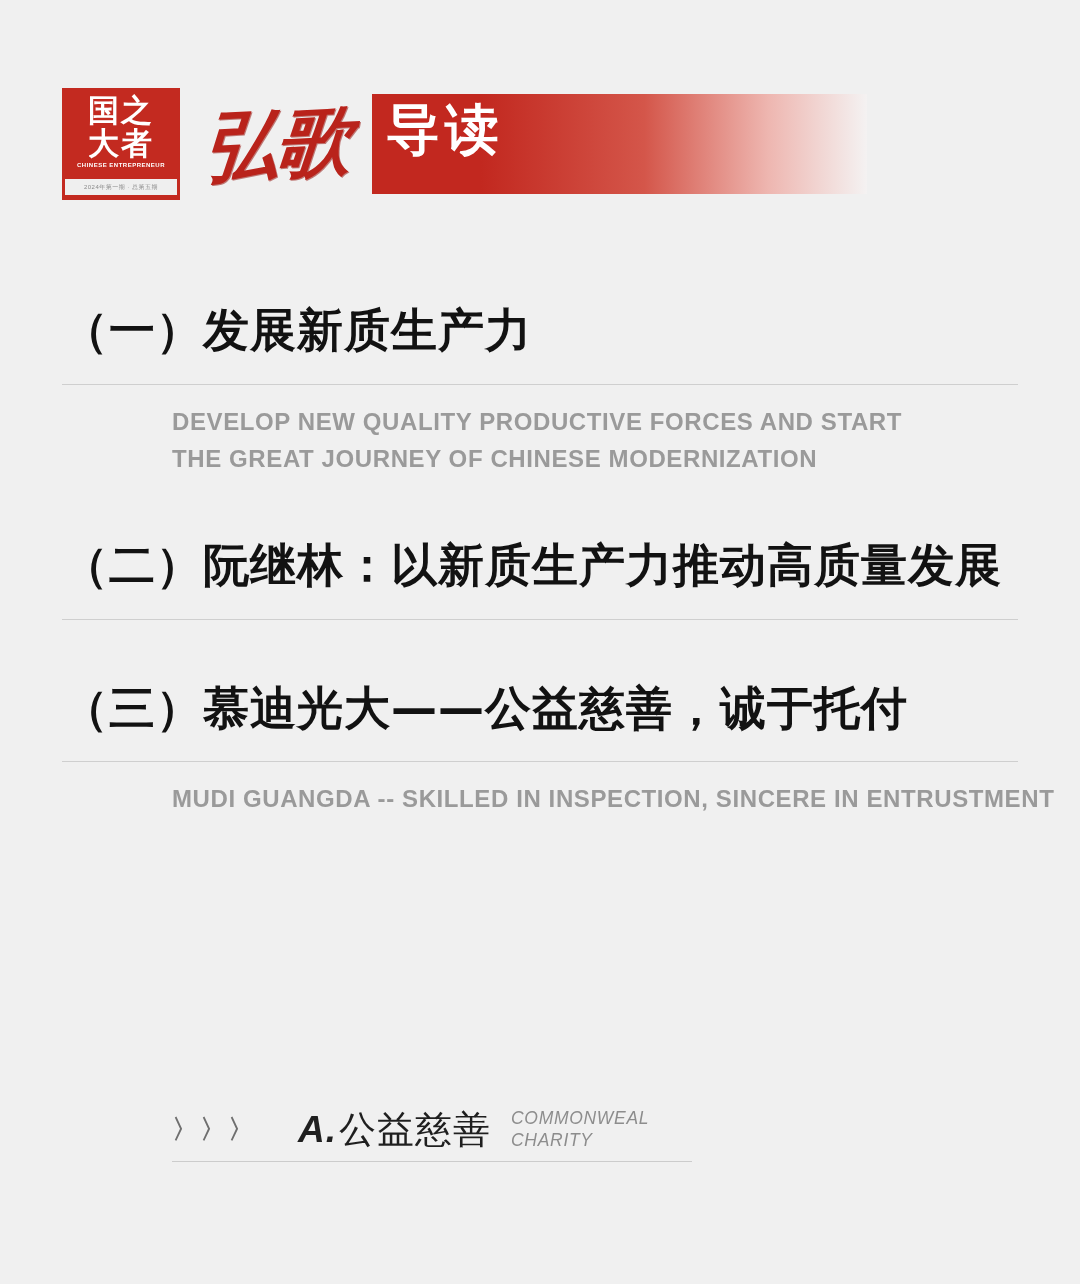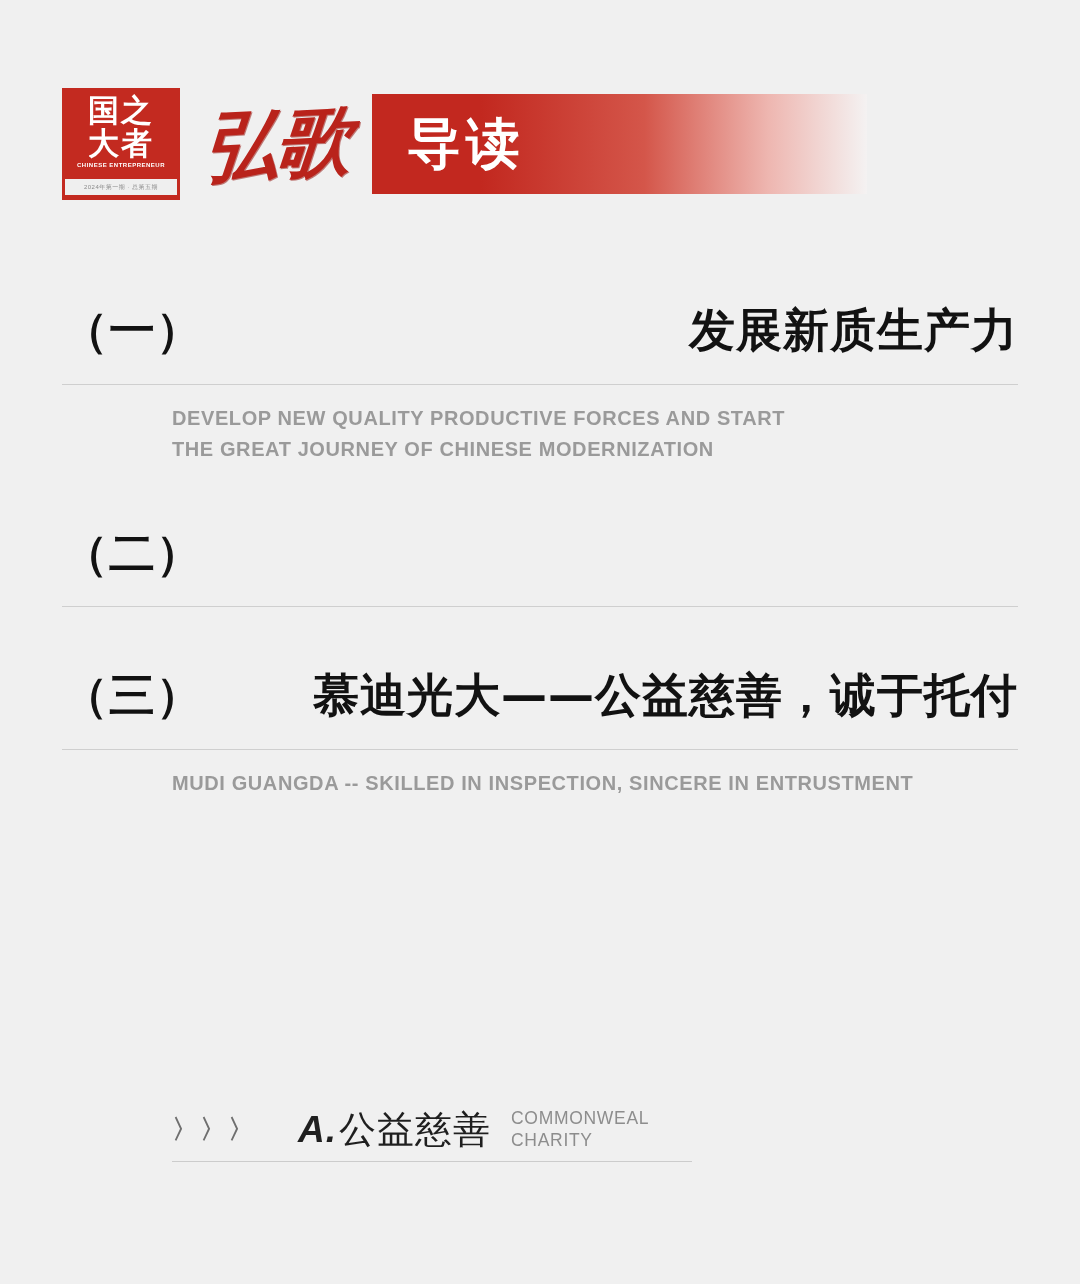--- a/index.html
+++ b/index.html
@@ -103,22 +103,21 @@
     line-height: 1;
   }
 
   
   .banner {
     width: 495px;
     height: 100px;
     align-self: center;
     background: linear-gradient(to right, #c2281f 0%, #c2281f 22%, #d4564a 55%, #eeb6b0 80%, #f4f2f2 100%);
     display: flex;
-    align-items: center;
-    padding-left: 35px;
+    padding-left: 14px;
     box-sizing: border-box;
   }
   .banner-text {
     color: #ffffff;
     font-size: 54px;
     font-weight: 700;
     letter-spacing: 5px;
     font-family: "DejaVu Sans", "Liberation Sans", sans-serif;
   }
 
@@ -138,31 +137,31 @@
     font-weight: 700;
     line-height: 1.34;
     color: #121212;
     font-family: "DejaVu Sans", "Liberation Sans", sans-serif;
     letter-spacing: 1px;
   }
   .entry-num {
     flex: 0 0 auto;
     white-space: nowrap;
   }
-  .entry-title-lines { flex: 1 1 auto; text-align: right; }
+  .entry-title-lines { flex: 1 1 auto; }
   .entry-title-lines div { white-space: nowrap; }
 
   .entry-rule {
     height: 1px;
     background: #cfcfcf;
     margin: 22px 0 18px 0;
   }
   .entry-en {
     color: #9a9a9a;
-    font-size: 20px;
+    font-size: 24px;
     font-weight: 700;
     letter-spacing: 0.6px;
     line-height: 1.55;
     padding-left: 110px;
     font-family: "Liberation Sans", "DejaVu Sans", sans-serif;
   }
   .entry-en div { white-space: nowrap; }
 
   
   .footer {
@@ -198,21 +197,21 @@
     margin-right: 2px;
   }
   .footer-en {
     color: #8d8d8d;
     font-size: 17.5px;
     font-weight: 500;
     line-height: 1.25;
     letter-spacing: 0.7px;
     font-family: "Liberation Sans", "DejaVu Sans", sans-serif;
   }
-  .footer-en div { white-space: nowrap; }
+  .footer-en div { white-space: nowrap; font-style: italic; }
 </style>
 </head>
 <body>
 
 <div class="header">
 
   <div class="logo-block">
     <div class="logo-inner">
       <div class="logo-line1">国之</div>
       <div class="logo-line2">大者</div>
@@ -242,20 +241,23 @@
     <div class="entry-rule"></div>
     <div class="entry-en">
       <div>DEVELOP NEW QUALITY PRODUCTIVE FORCES AND START</div>
       <div>THE GREAT JOURNEY OF CHINESE MODERNIZATION</div>
     </div>
   </div>
 
   <div class="entry">
     <div class="entry-cn">
       <div class="entry-num">（二）</div>
+      <div class="entry-title-lines">
+        <div>阮继林：以新质生产力推动高质量发展</div>
+      </div>
     </div>
     <div class="entry-rule"></div>
   </div>
 
   <div class="entry">
     <div class="entry-cn">
       <div class="entry-num">（三）</div>
       <div class="entry-title-lines">
         <div>慕迪光大——公益慈善，诚于托付</div>
       </div>

